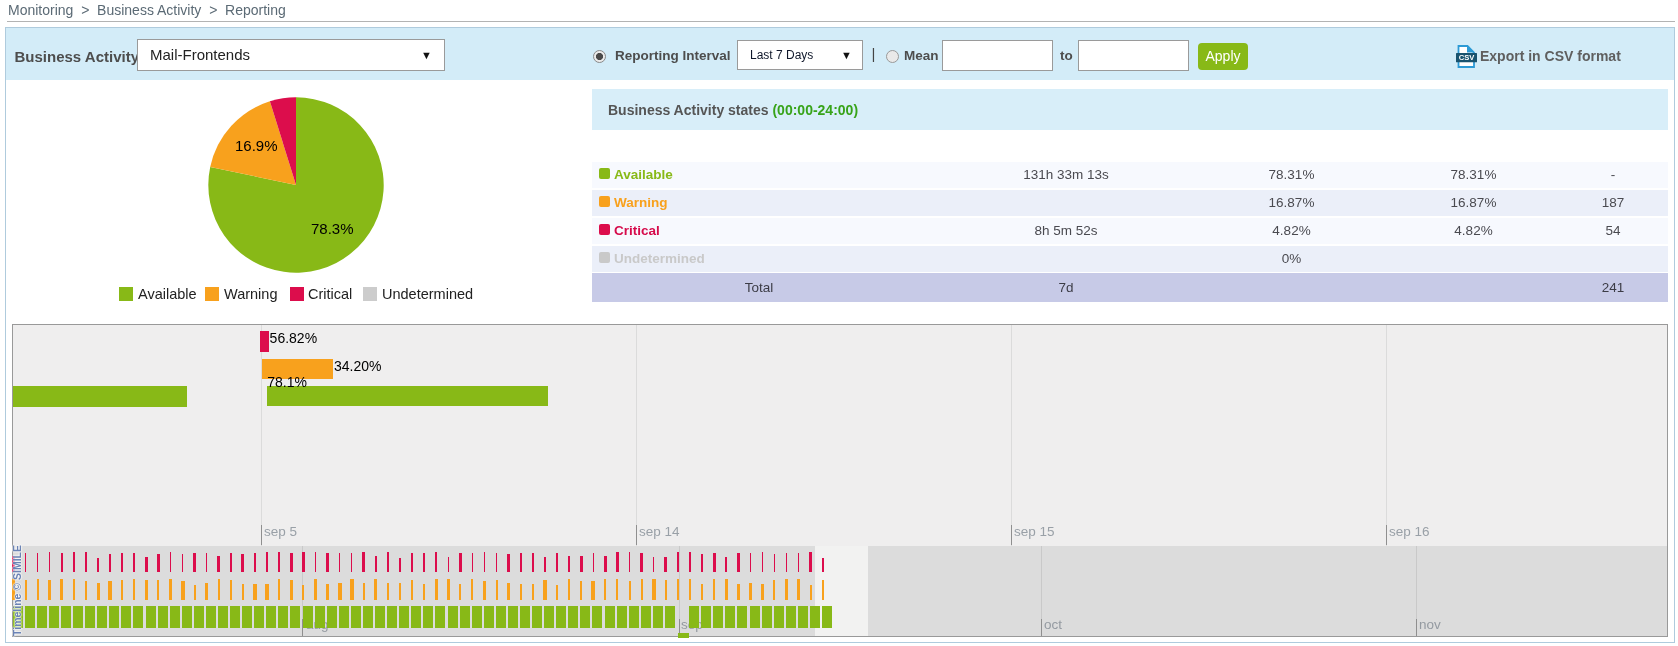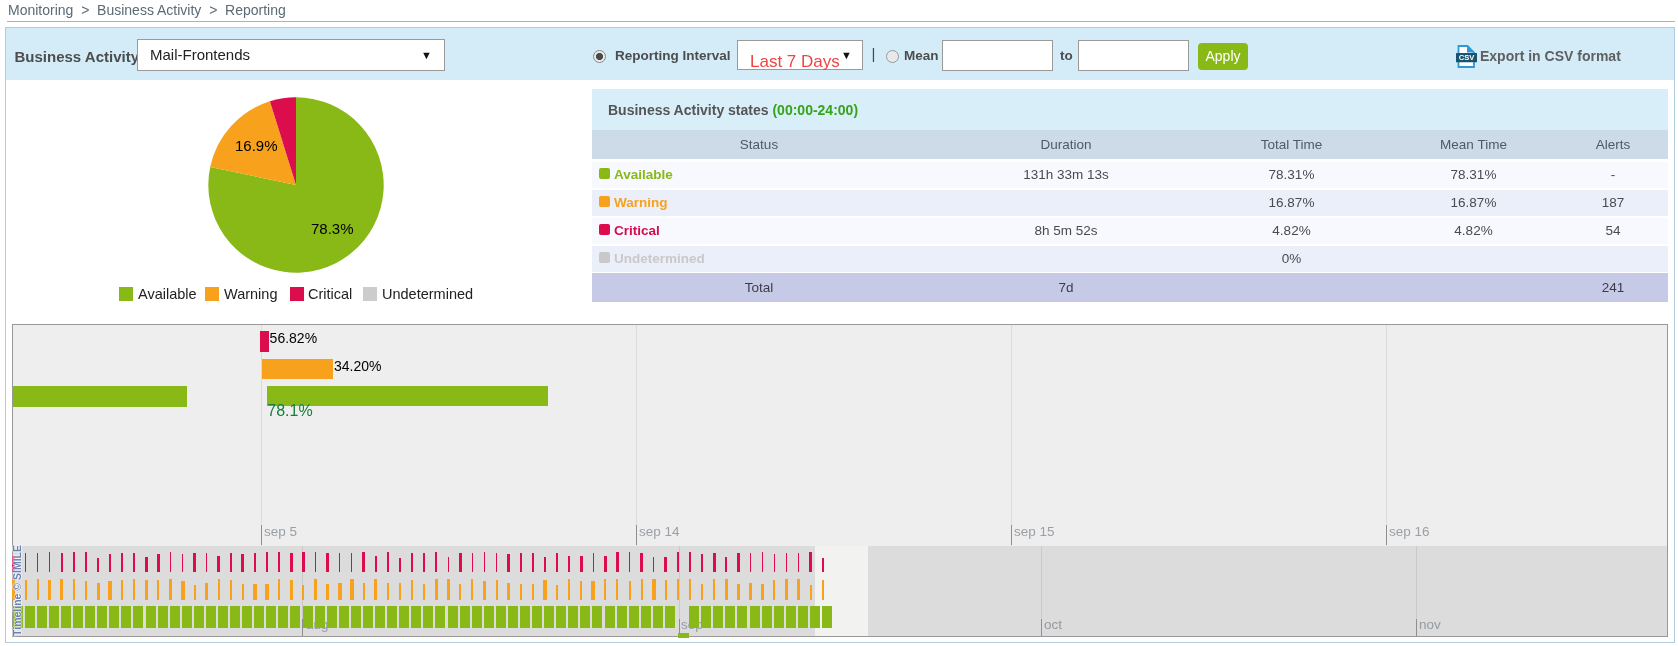--- a/index.html
+++ b/index.html
@@ -17,21 +17,21 @@
 
 <div class="abs" style="left:6px;top:28px;width:1668px;height:52px;background:#D3ECF8"></div>
 <div class="blab" style="left:14.5px;top:47.5px;font-size:15px">Business Activity</div>
 <div class="inp" style="left:137px;top:39px;width:308px;height:32px">
   <div style="position:absolute;left:12px;top:0;line-height:30px;font-size:15px;color:#222">Mail-Frontends</div>
   <div style="position:absolute;right:12px;top:0;line-height:30px;font-size:11px;color:#111">▼</div>
 </div>
 <div class="abs" style="left:593px;top:50px;width:13px;height:13px;border-radius:50%;border:1px solid #888;background:radial-gradient(circle at 50% 50%, #4A4A4A 0 3.2px, #EBEBEB 3.9px)"></div>
 <div class="blab" style="left:615px;top:48px">Reporting Interval</div>
 <div class="inp" style="left:737px;top:40px;width:126px;height:30px">
-  <div style="position:absolute;left:12px;top:7px;line-height:28px;font-size:17px;color:#ef4444">Last 7 Days</div>
+  <div style="position:absolute;left:12px;top:0;line-height:28px;font-size:12px;color:#0f172a">Last 7 Days</div>
   <div style="position:absolute;right:10px;top:0;line-height:28px;font-size:11px;color:#111">▼</div>
 </div>
 <div class="abs" style="left:871.5px;top:45px;font-size:15px;color:#444">|</div>
 <div class="abs" style="left:886px;top:50px;width:13px;height:13px;border-radius:50%;border:1px solid #999;background:#E9E9E9"></div>
 <div class="blab" style="left:904px;top:48px">Mean</div>
 <div class="inp" style="left:942px;top:40px;width:111px;height:31px"></div>
 <div class="blab" style="left:1060px;top:48px">to</div>
 <div class="inp" style="left:1078px;top:40px;width:111px;height:31px"></div>
 <div class="abs" style="left:1198px;top:43px;width:50px;height:27px;background:#88B917;border-radius:4px;color:#fff;font-size:14px;text-align:center;line-height:26px">Apply</div>
 <svg width="21" height="23" viewBox="0 0 21 23" style="position:absolute;left:1455.5px;top:44.5px">
@@ -55,27 +55,20 @@
 <div class="abs" style="left:205px;top:287px;width:14px;height:14px;background:#F8A11D"></div>
 <div class="abs" style="left:224px;top:286px;font-size:14.5px;color:#222">Warning</div>
 <div class="abs" style="left:290px;top:287px;width:14px;height:14px;background:#DC0D4C"></div>
 <div class="abs" style="left:308px;top:286px;font-size:14.5px;color:#222">Critical</div>
 <div class="abs" style="left:363px;top:287px;width:14px;height:14px;background:#CCCCCC"></div>
 <div class="abs" style="left:382px;top:286px;font-size:14.5px;color:#222">Undetermined</div>
 
 <div class="abs" style="left:592px;top:89px;width:1076px;height:212px">
   <div style="position:absolute;left:0;top:0;width:1076px;height:41px;background:#D8EEF9">
     <div style="position:absolute;left:16px;top:13px;font-weight:bold;font-size:14px;color:#555">Business Activity states <span style="color:#37A319">(00:00-24:00)</span></div>
-  </div>
-  <div style="position:absolute;left:0;top:41px;width:1076px;height:29px;background:#CDDAE7">
-    <div class="tc" style="left:47px;width:240px;line-height:29px;color:#4E5A66">Status</div>
-    <div class="tc" style="left:354px;width:240px;line-height:29px;color:#4E5A66">Duration</div>
-    <div class="tc" style="left:594px;width:211px;line-height:29px;color:#4E5A66">Total Time</div>
-    <div class="tc" style="left:805px;width:153px;line-height:29px;color:#4E5A66">Mean Time</div>
-    <div class="tc" style="left:963px;width:116px;line-height:29px;color:#4E5A66">Alerts</div>
   </div>
   <div style="position:absolute;left:0;top:73px;width:1076px;height:26px;background:#F7F9FE">
       <div style="position:absolute;left:7px;top:6px;width:11px;height:11px;background:#88B917;border-radius:2px"></div>
   <div style="position:absolute;left:22px;top:0;height:26px;line-height:26px;font-weight:bold;font-size:13.5px;color:#88B917">Available</div>
   <div class="tc" style="left:354px;width:240px;line-height:26px">131h 33m 13s</div>
   <div class="tc" style="left:594px;width:211px;line-height:26px">78.31%</div>
   <div class="tc" style="left:805px;width:153px;line-height:26px">78.31%</div>
   <div class="tc" style="left:963px;width:116px;line-height:26px">-</div>
     </div>
 <div style="position:absolute;left:0;top:101px;width:1076px;height:26px;background:#EBEFF9">
@@ -121,21 +114,21 @@
   <div style="position:absolute;left:251px;top:199px;font-size:13.5px;color:#99A0A7">sep 5</div>
   <div style="position:absolute;left:626px;top:199px;font-size:13.5px;color:#99A0A7">sep 14</div>
   <div style="position:absolute;left:1001px;top:199px;font-size:13.5px;color:#99A0A7">sep 15</div>
   <div style="position:absolute;left:1376px;top:199px;font-size:13.5px;color:#99A0A7">sep 16</div>
   <div style="position:absolute;left:0;top:61.3px;width:174px;height:20.7px;background:#88B917"></div>
   <div style="position:absolute;left:247.3px;top:5.7px;width:8.7px;height:20.9px;background:#DC0D4C"></div>
   <div style="position:absolute;left:256.6px;top:4.5px;font-size:14px;color:#000">56.82%</div>
   <div style="position:absolute;left:249.1px;top:34.1px;width:70.8px;height:20.3px;background:#F8A11D"></div>
   <div style="position:absolute;left:321px;top:33.1px;font-size:14px;color:#000">34.20%</div>
   <div style="position:absolute;left:253.8px;top:60.8px;width:281.2px;height:20.5px;background:#88B917"></div>
-  <div style="position:absolute;left:254.3px;top:77px;font-size:16px;color:#15803d">78.1%</div>
+  <div style="position:absolute;left:254.3px;top:49px;font-size:14px;color:#000000">78.1%</div>
  </div>
  <div style="position:absolute;left:0;top:221px;width:1654px;height:90px;background:#DCDCDC;overflow:visible">
   <div style="position:absolute;left:801.9px;top:0;width:53px;height:90px;background:#F2F2F1"></div>
   <div style="position:absolute;left:288.5px;top:0;width:1px;height:90px;background:#C9C9C9"></div>
   <div style="position:absolute;left:665.5px;top:0;width:1px;height:90px;background:#C9C9C9"></div>
   <div style="position:absolute;left:1027.5px;top:0;width:1px;height:90px;background:#C9C9C9"></div>
   <div style="position:absolute;left:1402.5px;top:0;width:1px;height:90px;background:#C9C9C9"></div>
   <div style="position:absolute;left:288.5px;top:73px;width:1px;height:17px;background:#8F8F8F"></div>
   <div style="position:absolute;left:665.5px;top:73px;width:1px;height:17px;background:#8F8F8F"></div>
   <div style="position:absolute;left:1027.5px;top:73px;width:1px;height:17px;background:#8F8F8F"></div>

